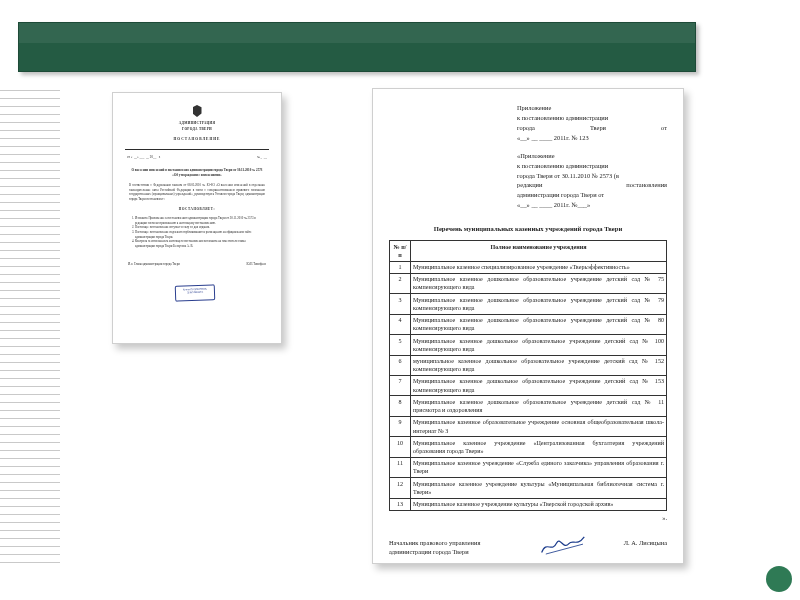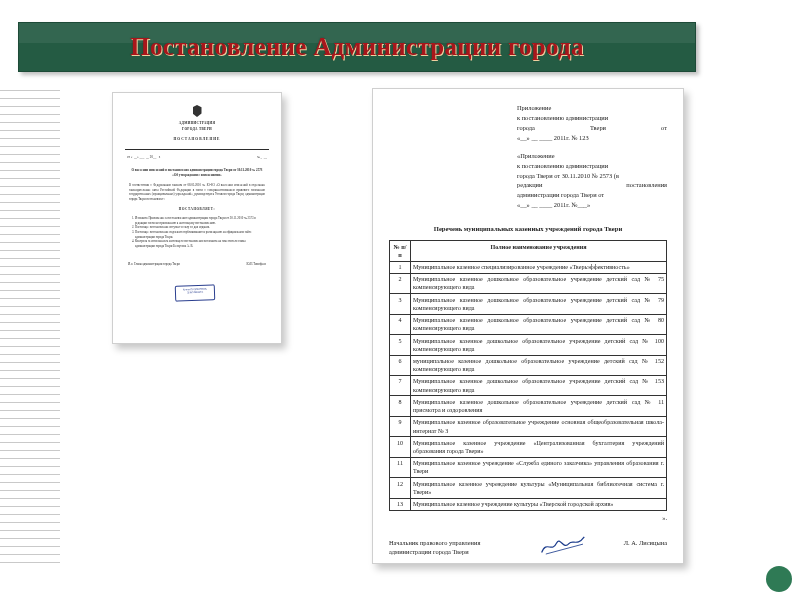--- a/index.html
+++ b/index.html
@@ -315,21 +315,20 @@
   <div class="line"></div>
     <div class="line"></div>
     <div class="line"></div>
   <div class="line"></div>
     <div class="line"></div>
     <div class="line"></div>
 </div>
 
 <div class="title-banner">
   <div class="shine"></div>
-  <div class="title-text">Постановление Администрации города</div>
 </div>
 
 <div class="corner-dot"></div>
 
 <div class="doc" id="doc-left">
   <div class="emblem"></div>
   <div class="hdr">АДМИНИСТРАЦИЯ</div>
   <div class="hdr">ГОРОДА ТВЕРИ</div>
   <div class="post">ПОСТАНОВЛЕНИЕ</div>
   <div class="rule"></div>

